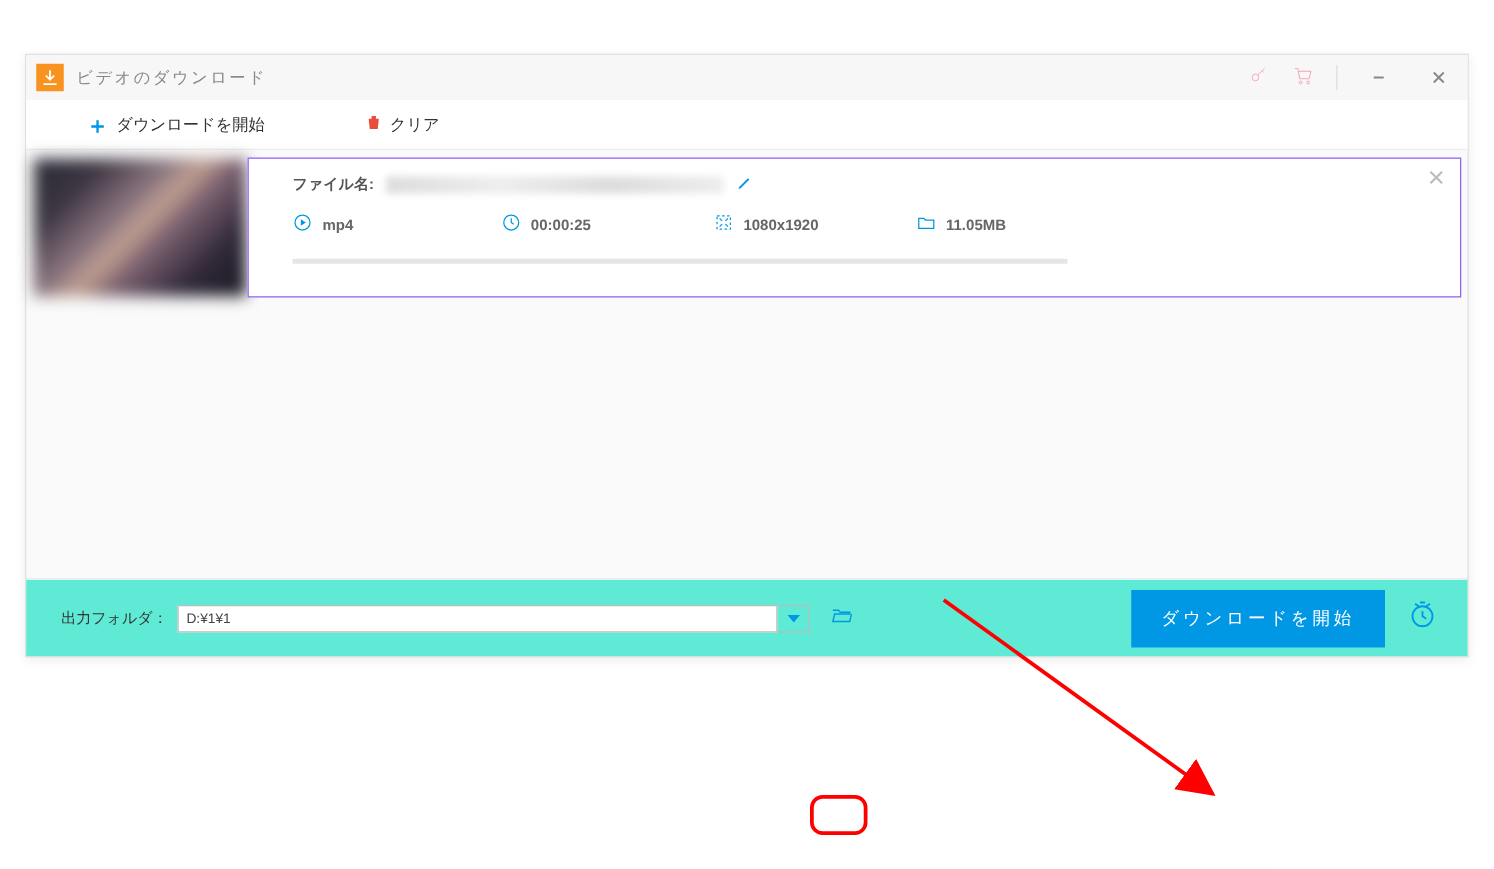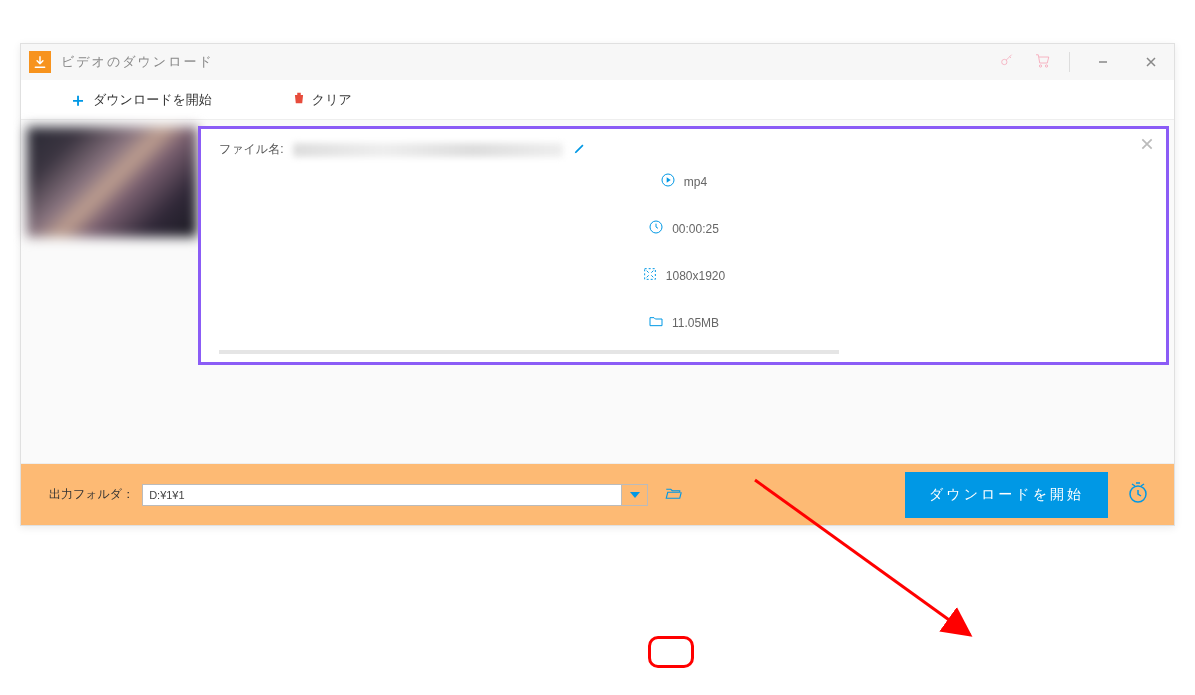--- a/index.html
+++ b/index.html
@@ -14,34 +14,34 @@
 .win-btn { width: 30px; height: 30px; display: flex; align-items: center; justify-content: center; color: #888; cursor: pointer; }
 .key-icon svg { width: 16px; height: 16px; stroke: #f59db0; fill: none; }
 .cart-icon svg { width: 18px; height: 18px; stroke: #f59db0; fill: none; }
 .toolbar { height: 40px; background: #fff; display: flex; align-items: center; padding-left: 48px; gap: 80px; border-bottom: 1px solid #eee; }
 .tool-btn { display: flex; align-items: center; gap: 6px; font-size: 13px; color: #333; cursor: pointer; }
 .plus-icon { color: #0098e5; font-size: 18px; font-weight: bold; }
 .trash-icon svg { width: 14px; height: 16px; fill: #e74c3c; }
 .content { padding: 0 5px; }
 .item-row { display: flex; margin-top: 6px; }
 .thumb { width: 172px; height: 112px; background: linear-gradient(135deg,#2a2a35 0%,#3a3440 20%,#8a7580 40%,#c0a090 50%,#7a6070 60%,#302838 80%,#1a1a22 100%); filter: blur(6px); border: 1px solid #ddd; }
-.item-card { flex: 1; border: 3px solid #8b5cf6; background: #fff; padding: 12px 18px 8px 18px; position: relative; margin-left: 0; }
+.item-card { flex: 1; border: 1px solid #8b5cf6; background: #fff; padding: 12px 18px 8px 35px; position: relative; margin-left: 0; font-weight: bold; }
 .close-item { position: absolute; right: 12px; top: 8px; color: #bbb; font-size: 16px; cursor: pointer; }
 .filename-row { display: flex; align-items: center; gap: 10px; font-size: 12px; color: #666; margin-bottom: 14px; }
 .filename-label { color: #555; }
 .filename-blur { width: 270px; height: 14px; background: linear-gradient(90deg,#ddd,#eee,#ddd,#eee); filter: blur(3px); border-radius: 2px; }
 .edit-icon svg { width: 14px; height: 14px; fill: #0098e5; }
-.meta-row { display: flex; align-items: center; gap: 14px; font-size: 12px; color: #666; margin-bottom: 18px; flex-direction: column; }
+.meta-row { display: flex; align-items: center; gap: 14px; font-size: 12px; color: #666; margin-bottom: 18px; }
 .meta-item { display: flex; align-items: center; gap: 8px; }
 .meta-gap1 { width: 90px; }
 .meta-gap2 { width: 70px; }
 .meta-gap3 { width: 50px; }
 .mico svg { width: 16px; height: 16px; stroke: #0098e5; fill: none; stroke-width: 1.5; }
 .progress-track { height: 4px; background: #e5e5e5; width: 620px; }
-.footer { position: absolute; left: 0; right: 0; bottom: 0; height: 62px; background: #fdba74; border-top: 1px solid #eee; display: flex; align-items: center; padding: 0 20px 0 28px; }
+.footer { position: absolute; left: 0; right: 0; bottom: 0; height: 62px; background: #5eead4; border-top: 1px solid #eee; display: flex; align-items: center; padding: 0 20px 0 28px; }
 .out-label { font-size: 12px; color: #333; margin-right: 8px; }
 .out-input-wrap { display: flex; align-items: flex-end; }
 .out-input { width: 480px; height: 22px; border: 1px solid #bbb; font-size: 11px; padding: 0 6px; color: #444; outline: none; }
 .out-dd { width: 26px; height: 22px; border: 1px solid #bbb; border-left: none; display: flex; align-items: center; justify-content: center; cursor: pointer; }
 .out-dd svg { width: 10px; height: 6px; fill: #0098e5; }
 .red-highlight { position: absolute; border: 3px solid #ff0000; border-radius: 10px; pointer-events: none; }
 .folder-open { margin-left: 14px; cursor: pointer; }
 .folder-open svg { width: 22px; height: 18px; stroke: #0098e5; fill: none; stroke-width: 1.5; }
 .spacer { flex: 1; }
 .start-btn { background: #0098e5; color: #fff; font-size: 14px; letter-spacing: 3px; padding: 14px 24px; cursor: pointer; border: none; }

